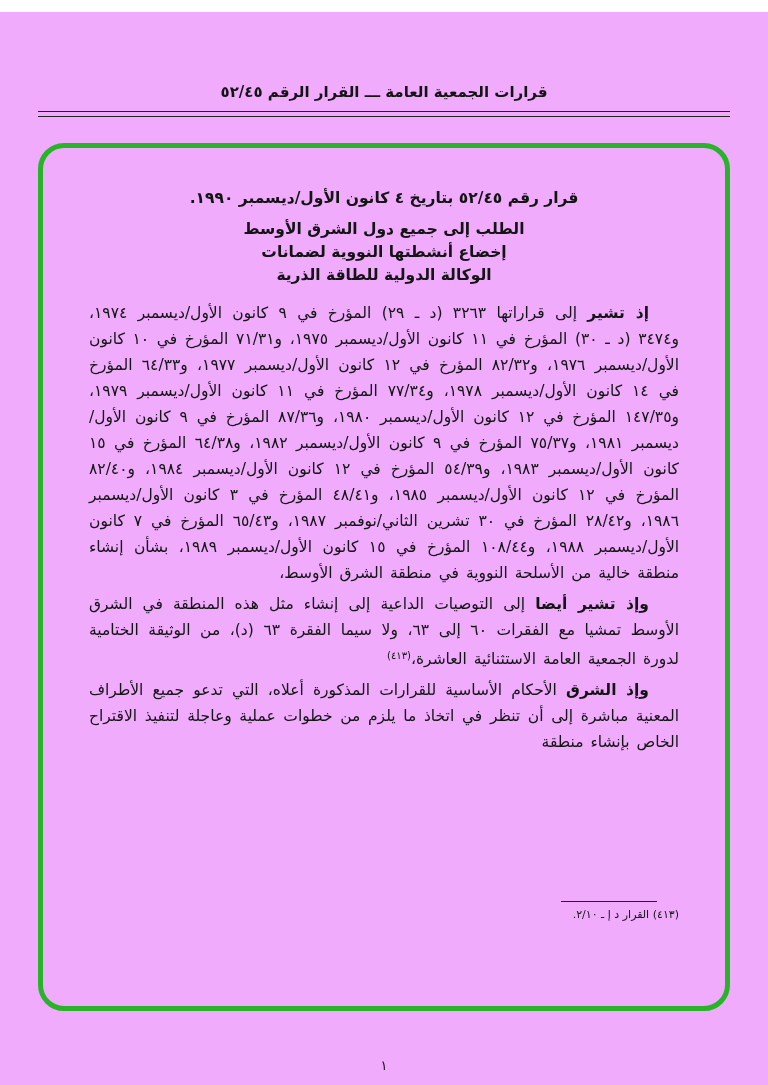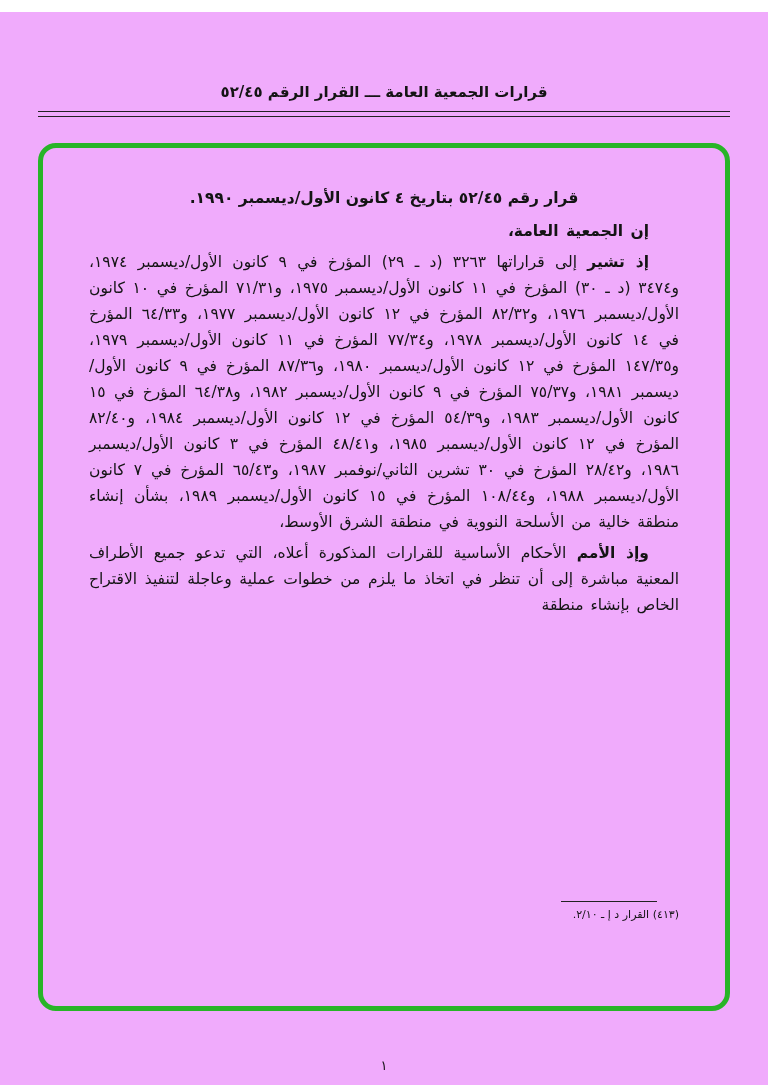--- a/index.html
+++ b/index.html
@@ -17,21 +17,21 @@
   hr.rule { border: 0; border-top: 1.6px solid #222; margin: 9px 0 0; }
   hr.rule-bottom { margin-top: 4px; }
   .source-line {
     margin: 4px 0 0; font-size: 10.5px; line-height: 15px;
     text-align: justify; text-align-last: justify; white-space: nowrap;
     overflow: hidden;
   }
   .frame {
     margin: 26px 38px 0; height: 868px;
     border: 5px solid var(--frame-green, #28b428);
-    border-radius: 18px; padding: 40px 46px 0; position: relative;
+    border-radius: 26px; padding: 40px 46px 0; position: relative;
   }
   .res-title {
     margin: 0 0 9px; text-align: center; font-size: 15.5px;
     font-weight: bold; line-height: 21px;
   }
   .subtitle-block { margin: 0 0 13px; }
   .subtitle-line {
     text-align: center; font-weight: bold; font-size: 15.5px; line-height: 23px;
   }
   .para {
@@ -55,27 +55,32 @@
 
   <div class="header">
     <h1 class="header-title">قرارات الجمعية العامة ـــ القرار الرقم ٥٢/٤٥</h1>
     <hr class="rule rule-top">
     <hr class="rule rule-bottom">
   </div>
 
   <div class="frame">
     <h2 class="res-title">قرار رقم ٥٢/٤٥ بتاريخ ٤ كانون الأول/ديسمبر ١٩٩٠.</h2>
 
+    <div class="subtitle-block">
+      <div class="subtitle-line">الطلب إلى جميع دول الشرق الأوسط</div>
+      <div class="subtitle-line">إخضاع أنشطتها النووية لضمانات</div>
+      <div class="subtitle-line">الوكالة الدولية للطاقة الذرية</div>
+    </div>
 
-    <p class="para"><span class="lead">إن الجمعية العامة،</span><span></span></p>
 
     <p class="para"><span class="lead">إذ تشير</span><span> إلى قراراتها ٣٢٦٣ (د ـ ٢٩) المؤرخ في ٩ كانون الأول/ديسمبر ١٩٧٤، و٣٤٧٤ (د ـ ٣٠) المؤرخ في ١١ كانون الأول/ديسمبر ١٩٧٥، و٧١/٣١ المؤرخ في ١٠ كانون الأول/ديسمبر ١٩٧٦، و٨٢/٣٢ المؤرخ في ١٢ كانون الأول/ديسمبر ١٩٧٧، و٦٤/٣٣ المؤرخ في ١٤ كانون الأول/ديسمبر ١٩٧٨، و٧٧/٣٤ المؤرخ في ١١ كانون الأول/ديسمبر ١٩٧٩، و١٤٧/٣٥ المؤرخ في ١٢ كانون الأول/ديسمبر ١٩٨٠، و٨٧/٣٦ المؤرخ في ٩ كانون الأول/ديسمبر ١٩٨١، و٧٥/٣٧ المؤرخ في ٩ كانون الأول/ديسمبر ١٩٨٢، و٦٤/٣٨ المؤرخ في ١٥ كانون الأول/ديسمبر ١٩٨٣، و٥٤/٣٩ المؤرخ في ١٢ كانون الأول/ديسمبر ١٩٨٤، و٨٢/٤٠ المؤرخ في ١٢ كانون الأول/ديسمبر ١٩٨٥، و٤٨/٤١ المؤرخ في ٣ كانون الأول/ديسمبر ١٩٨٦، و٢٨/٤٢ المؤرخ في ٣٠ تشرين الثاني/نوفمبر ١٩٨٧، و٦٥/٤٣ المؤرخ في ٧ كانون الأول/ديسمبر ١٩٨٨، و١٠٨/٤٤ المؤرخ في ١٥ كانون الأول/ديسمبر ١٩٨٩، بشأن إنشاء منطقة خالية من الأسلحة النووية في منطقة الشرق الأوسط،</span></p>
 
+    <p class="para"><span class="lead">وإذ تشير أيضا</span><span> إلى التوصيات الداعية إلى إنشاء مثل هذه المنطقة في الشرق الأوسط تمشيا مع الفقرات ٦٠ إلى ٦٣، ولا سيما الفقرة ٦٣ (د)، من الوثيقة الختامية لدورة الجمعية العامة الاستثنائية العاشرة،</span><sup class="fn-ref">(٤١٣)</sup></p>
 
-    <p class="para"><span class="lead">وإذ الأمم</span><span> الأحكام الأساسية للقرارات المذكورة أعلاه، التي تدعو جميع الأطراف المعنية مباشرة إلى أن تنظر في اتخاذ ما يلزم من خطوات عملية وعاجلة لتنفيذ الاقتراح الخاص بإنشاء منطقة</span></p>
+    <p class="para"><span class="lead">وإذ الشرق</span><span> الأحكام الأساسية للقرارات المذكورة أعلاه، التي تدعو جميع الأطراف المعنية مباشرة إلى أن تنظر في اتخاذ ما يلزم من خطوات عملية وعاجلة لتنفيذ الاقتراح الخاص بإنشاء منطقة</span></p>
 
     <div class="footnote-area">
       <div class="fn-rule"></div>
       <p class="fn-text">(٤١٣) القرار د إ ـ ٢/١٠.</p>
     </div>
   </div>
 
   <div class="page-number">١</div>
 
 </div>

